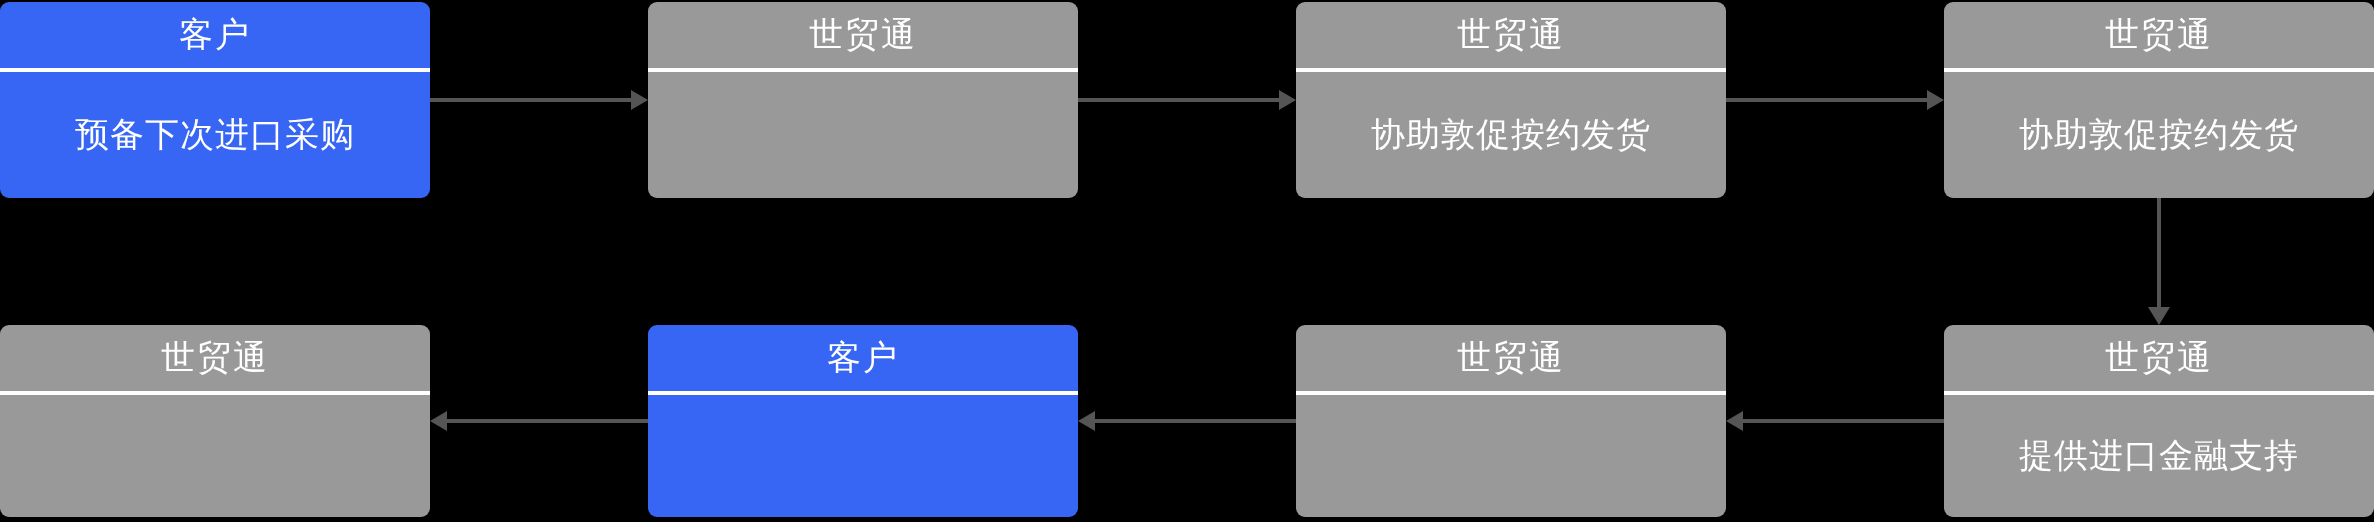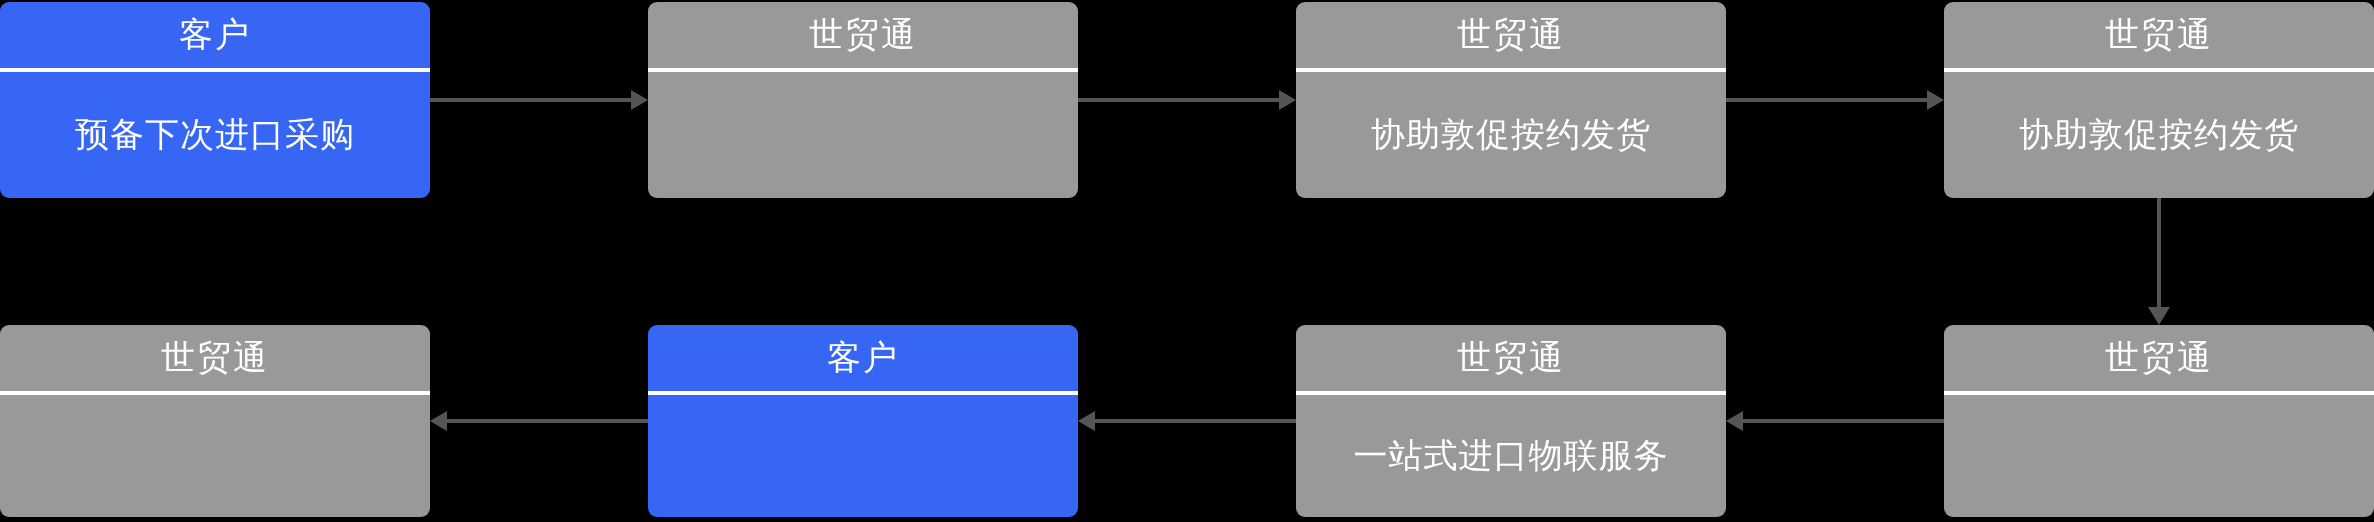--- a/index.html
+++ b/index.html
@@ -119,24 +119,24 @@
   </div>
 
   <div class="box service row-bottom col-1">
     <div class="box-header">世贸通</div>
   </div>
   <div class="box customer row-bottom col-2">
     <div class="box-header">客户</div>
   </div>
   <div class="box service row-bottom col-3">
     <div class="box-header">世贸通</div>
-    <div class="box-body">一站式进口物联服务</div>
   </div>
   <div class="box service row-bottom col-4">
     <div class="box-header">世贸通</div>
+    <div class="box-body">提供进口金融支持</div>
   </div>
 
   <div class="harrow dir-right" style="left:430px; top:100px; width:218px">
     <div class="line"></div>
     <div class="head"></div>
   </div>
   <div class="harrow dir-right" style="left:1078px; top:100px; width:218px">
     <div class="line"></div>
     <div class="head"></div>
   </div>

